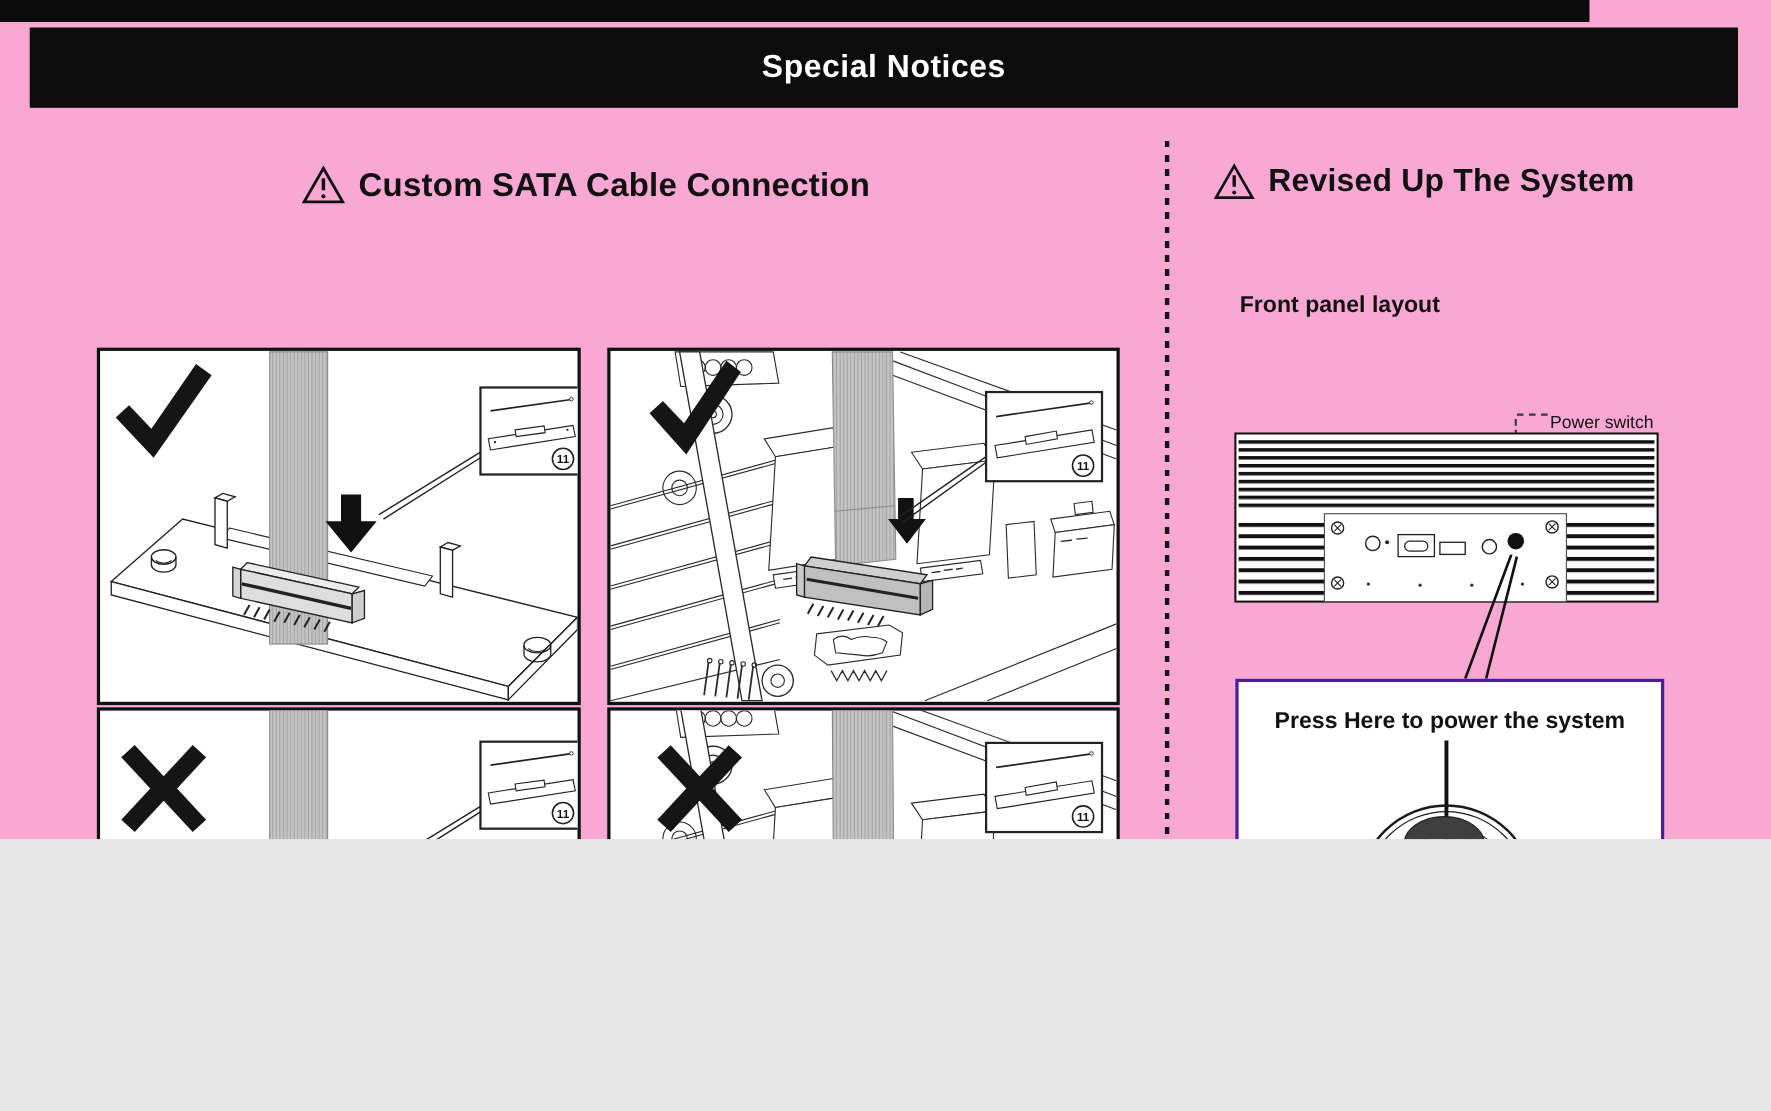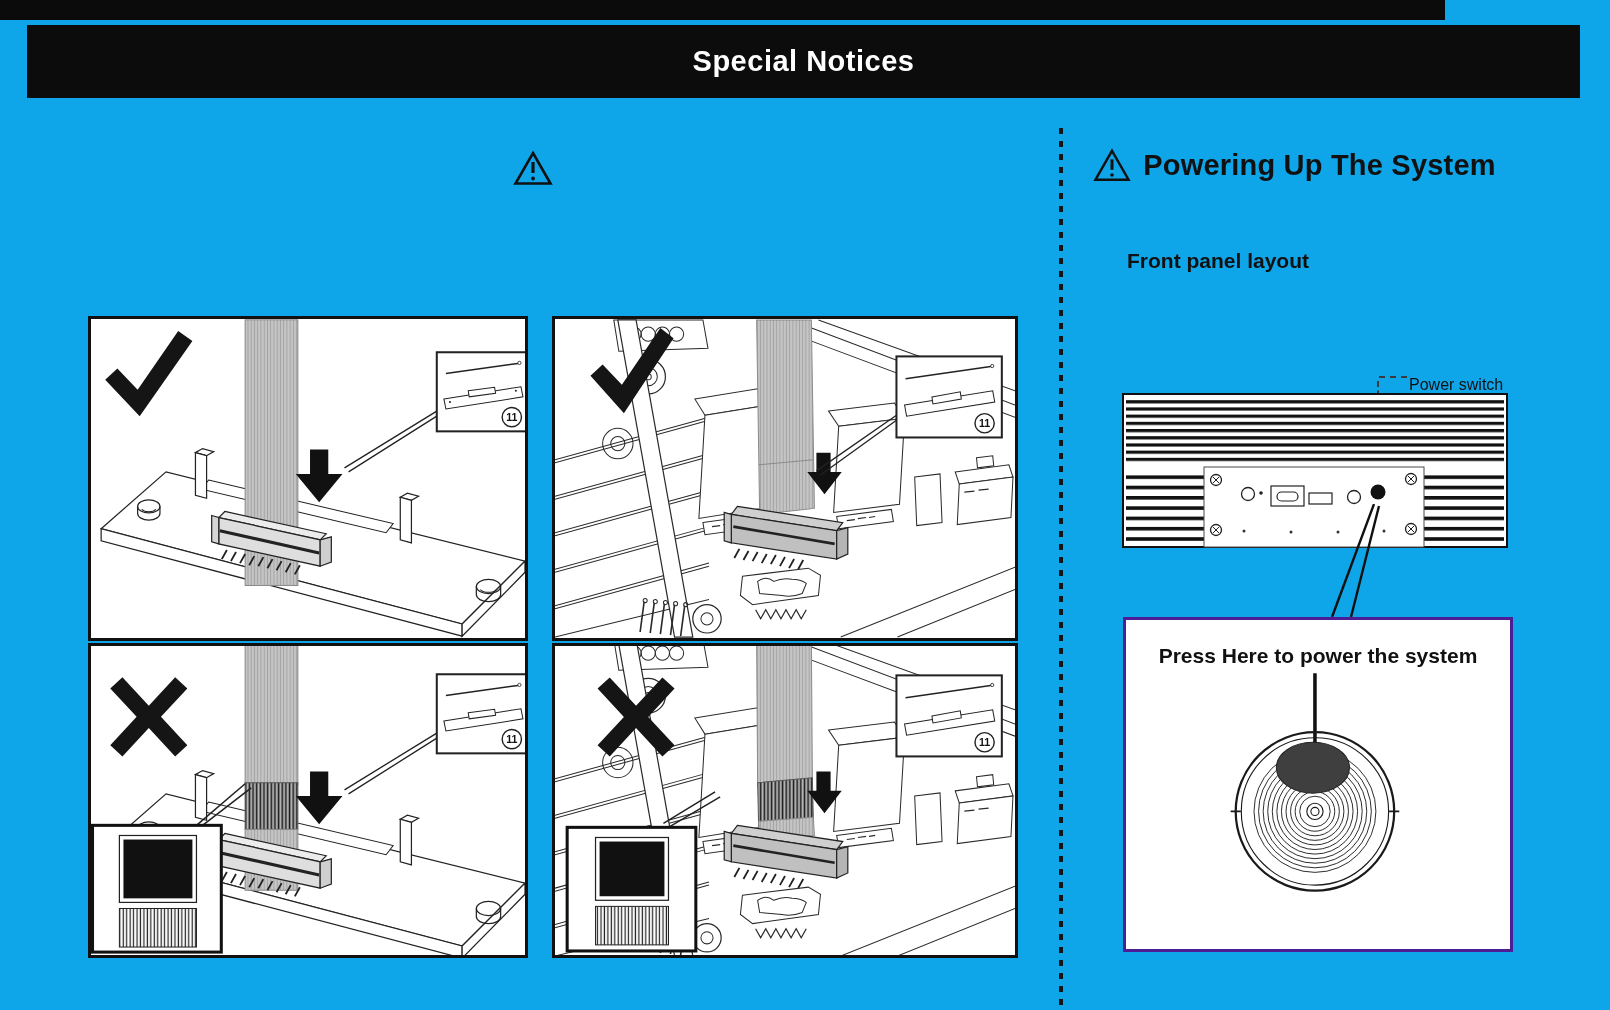--- a/index.html
+++ b/index.html
@@ -1,16 +1,16 @@
 <!DOCTYPE html>
 <html><head>
 <meta charset="utf-8">
 <style>
   html,body{margin:0;padding:0;background:#e8e8e8;}
-  .page{position:relative;width:1610px;height:1010px;background:#0ea5e9;overflow:hidden;
+  .page{position:relative;width:1610px;height:763px;background:#f9a8d4;overflow:hidden;
         font-family:"Liberation Sans",sans-serif;color:#111;}
   .abs{position:absolute;}
   .top-strip{left:0;top:0;width:1445px;height:20px;background:#0b0b0b;}
   .header-bar{left:27px;top:25px;width:1553px;height:73px;background:#0c0c0c;
               display:flex;align-items:center;justify-content:center;}
   .header-title{color:#fff;font-size:29px;font-weight:bold;letter-spacing:.5px;}
   .section-title{display:flex;align-items:center;justify-content:center;gap:12px;}
   .section-title .t{font-size:30px;font-weight:bold;letter-spacing:.2px;}
   .lt-wrap{left:60px;top:150px;width:945px;}
   .rt-wrap{left:1062px;top:148px;width:465px;}
@@ -41,20 +41,21 @@
   </div>
 
   <div class="abs divider"></div>
 
   <div class="abs lt-wrap section-title">
     <svg width="40" height="37" viewBox="0 0 40 37">
       <path d="M20,3 L37.5,33.5 L2.5,33.5 Z" fill="none" stroke="#111" stroke-width="2.6"></path>
       <line x1="20" y1="12" x2="20" y2="23" stroke="#111" stroke-width="3.2"></line>
       <circle cx="20" cy="28.5" r="1.9" fill="#111"></circle>
     </svg>
+    <span class="t">Custom SATA Cable Connection</span>
   </div>
 
 
   <div class="abs panel" style="left:88px;top:316px;width:434px;height:319px;">
     <svg viewBox="0 0 428 313">
       <defs>
         <pattern id="rb1" width="3.2" height="8" patternUnits="userSpaceOnUse">
           <rect width="3.2" height="8" fill="#c6c6c6"></rect>
             <line x1="1.2" y1="0" x2="1.2" y2="8" stroke="#a2a2a2" stroke-width="1"></line>
         </pattern>
@@ -325,24 +326,24 @@
       <polygon points="42,41 54,30 80,58 106,30 118,41 92,69 118,97 106,108 80,80 54,108 42,97 68,69" fill="#151515"></polygon>
     </svg>
   </div>
 
   <div class="abs rt-wrap section-title">
     <svg width="38" height="35" viewBox="0 0 40 37">
       <path d="M20,3 L37.5,33.5 L2.5,33.5 Z" fill="none" stroke="#111" stroke-width="2.6"></path>
       <line x1="20" y1="12" x2="20" y2="23" stroke="#111" stroke-width="3.2"></line>
       <circle cx="20" cy="28.5" r="1.9" fill="#111"></circle>
     </svg>
-    <span class="t">Powering Up The System</span>
-  </div>
-
-  <div class="abs fp-label" style="left:1127px;top:249px;">Front panel layout</div>
+    <span class="t">Revised Up The System</span>
+  </div>
+
+  <div class="abs fp-label" style="left:1127px;top:266px;">Front panel layout</div>
 
   <div class="abs ps-label" style="left:1409px;top:376px;">Power switch</div>
   <div class="abs dash-h" style="left:1379px;top:376px;width:28px;"></div>
   <div class="abs dash-v" style="left:1377px;top:381px;height:102px;"></div>
 
   <div class="abs" style="left:1122px;top:393px;width:386px;height:155px;">
     <svg viewBox="0 0 386 155" style="display:block;width:100%;height:100%;">
       <defs>
         <pattern id="hsT" width="8" height="7.2" patternUnits="userSpaceOnUse">
           <rect width="8" height="3.2" fill="#111"></rect>

